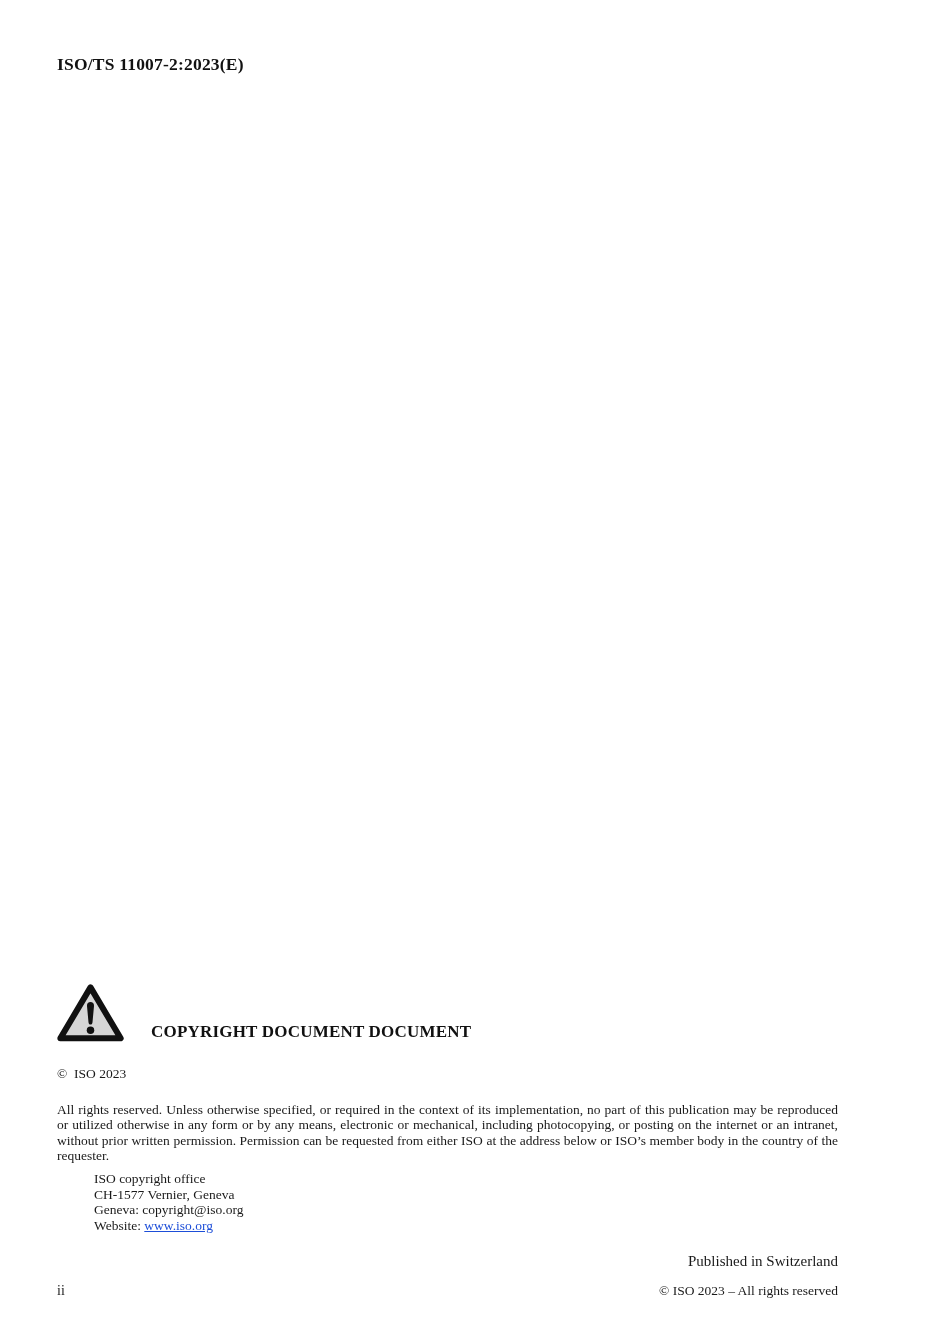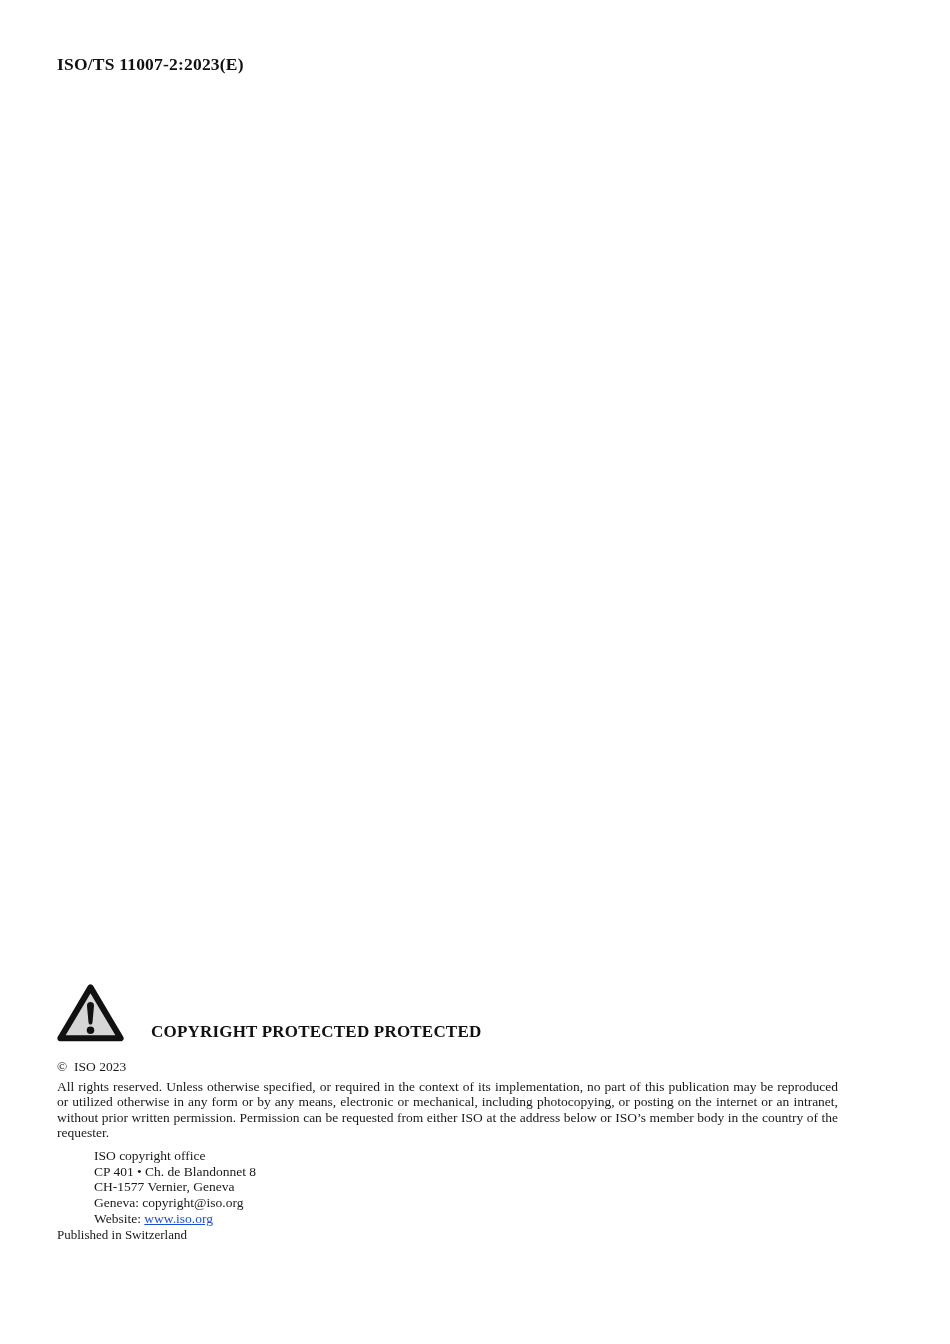--- a/index.html
+++ b/index.html
@@ -44,47 +44,48 @@
   }
   .warning-icon-wrap svg { display: block; width: 100%; height: 100%; }
   .banner-title {
     font-weight: bold;
     font-size: 17px;
     letter-spacing: 0.2px;
     color: #111111;
     padding-bottom: 1px;
   }
   .iso-copyright-line {
-    margin-top: 16px;
+    margin-top: 23px;
     font-size: 13.5px;
     line-height: 15.5px;
     white-space: pre-wrap;
   }
   .legal-text {
-    margin-top: 4px;
+    margin-top: 20px;
     font-size: 13.5px;
     line-height: 15.6px;
     text-align: justify;
   }
   .address-block {
     margin-top: 7px;
     margin-left: 37px;
     font-size: 13.5px;
     line-height: 15.8px;
   }
   .address-line { display: block; }
   .website-link {
     color: #1d4ed8;
     text-decoration: underline;
     cursor: pointer;
   }
   .published-line {
-    margin-top: 0;
-    font-size: 13px;
+    margin-top: 20px;
+    font-size: 15px;
     line-height: 15.8px;
+    text-align: right;
   }
   .footer {
     position: absolute;
     top: 1283px;
     left: 57px;
     right: 112px;
     display: flex;
     justify-content: space-between;
     align-items: baseline;
     font-size: 13.5px;
@@ -103,35 +104,38 @@
   <div class="bottom-block">
 
     <div class="copyright-banner">
       <span class="warning-icon-wrap">
         <svg viewBox="0 0 100 88" xmlns="http://www.w3.org/2000/svg" aria-hidden="true">
           <path d="M50 5 L95 81 L5 81 Z" fill="#d6d6d6" stroke="#111111" stroke-width="9" stroke-linejoin="round"></path>
           <path d="M50 27 C46.5 27 44.5 29.5 44.8 33 L47 57 C47.2 59.3 48.3 60.5 50 60.5 C51.7 60.5 52.8 59.3 53 57 L55.2 33 C55.5 29.5 53.5 27 50 27 Z" fill="#111111"></path>
           <circle cx="50" cy="69" r="5.6" fill="#111111"></circle>
         </svg>
       </span>
-      <span class="banner-title">COPYRIGHT PROTECTED PROTECTED</span>
+      <span class="banner-title">COPYRIGHT DOCUMENT DOCUMENT</span>
     </div>
 
     <div class="iso-copyright-line">©  ISO 2023</div>
 
     <div class="legal-text">All rights reserved. Unless otherwise specified, or required in the context of its implementation, no part of this publication may be reproduced or utilized otherwise in any form or by any means, electronic or mechanical, including photocopying, or posting on the internet or an intranet, without prior written permission. Permission can be requested from either ISO at the address below or ISO’s member body in the country of the requester.</div>
 
     <div class="address-block">
       <span class="address-line">ISO copyright office</span>
-      <span class="address-line">CP 401 • Ch. de Blandonnet 8</span>
       <span class="address-line">CH-1577 Vernier, Geneva</span>
       <span class="address-line">Geneva: copyright@iso.org</span>
       <span class="address-line">
         <span>Website: </span><a class="website-link">www.iso.org</a>
       </span>
     </div>
 
     <div class="published-line">Published in Switzerland</div>
 
   </div>
 
+  <div class="footer">
+    <span class="page-number">ii</span>
+    <span class="footer-copyright">© ISO 2023 – All rights reserved</span>
+  </div>
 
 </div>
 
 </body></html>

